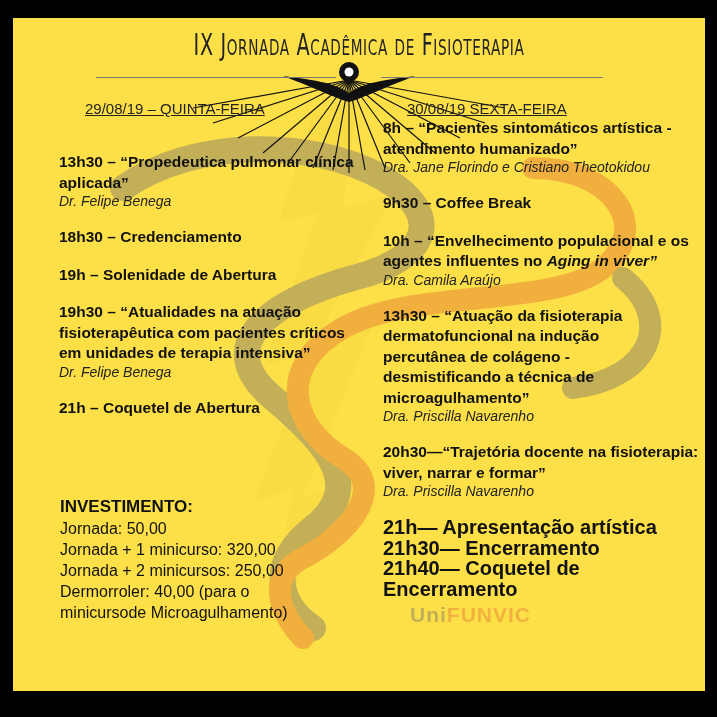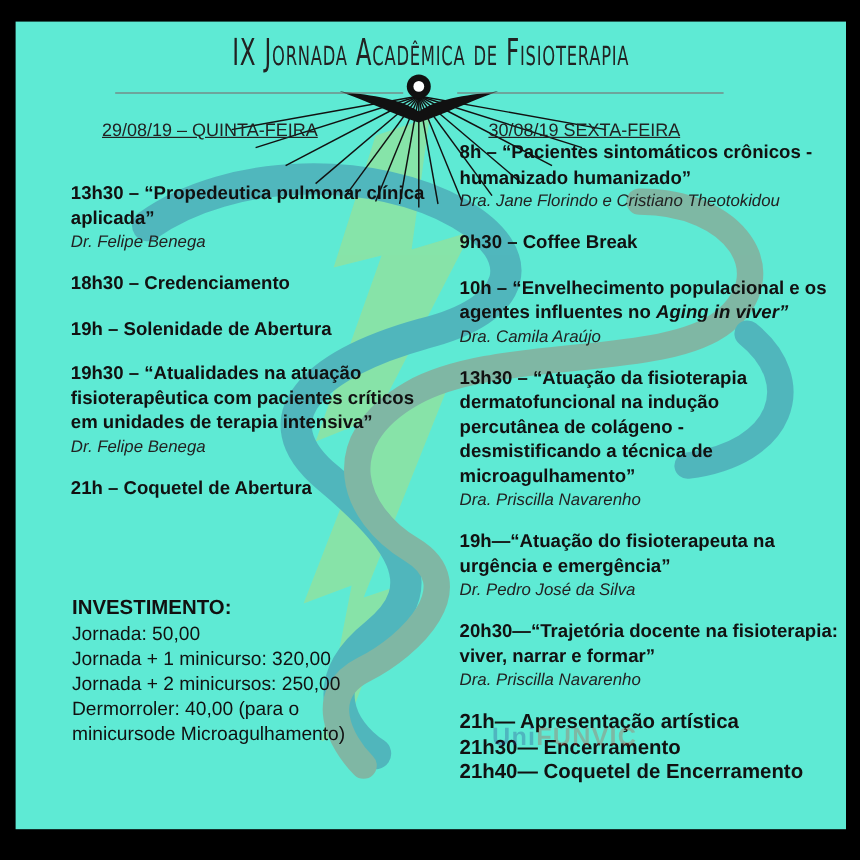--- a/index.html
+++ b/index.html
@@ -2,21 +2,21 @@
 <html><head>
   <meta charset="utf-8">
   <style>
     html, body { margin: 0; padding: 0; }
     body {
       width: 717px; height: 717px; background: #000; position: relative; overflow: hidden;
       font-family: "Liberation Sans", "DejaVu Sans", sans-serif; color: #111;
     }
     .page {
       position: absolute; left: 13px; top: 18px; width: 692px; height: 673px;
-      background: #5eead4; overflow: hidden;
+      background: #fde047; overflow: hidden;
     }
     .watermark { position: absolute; left: 0; top: 0; width: 692px; height: 673px; z-index: 0; }
     .content { position: absolute; inset: 0; z-index: 1; }
 
     .title {
       position: absolute; left: 0; width: 692px; top: 8px; text-align: center;
       font-family: "DejaVu Sans", sans-serif; font-weight: normal;
       font-size: 31px; letter-spacing: 1px; color: #222;
       transform: scaleX(0.62); transform-origin: center top;
       white-space: nowrap; font-variant: small-caps;
@@ -36,21 +36,21 @@
     .item { margin: 0 0 17px 0; }
     .item .title-line { font-weight: bold; font-size: 15.5px; line-height: 20.5px; color: #111; }
     .item .speaker { font-style: italic; font-size: 14px; line-height: 17px; color: #222; }
     .item .ital { font-style: italic; }
 
     .invest { position: absolute; left: 47px; top: 478px; width: 320px; }
     .invest .head { font-weight: bold; font-size: 17px; line-height: 22px; }
     .invest .line { font-size: 16px; line-height: 21px; color: #111; }
 
     .closing { margin-top: 0; }
-    .closing .cl { font-weight: bold; font-size: 17px; line-height: 20.5px; }
+    .closing .cl { font-weight: bold; font-size: 20px; line-height: 20.5px; }
 
     .logo {
       position: absolute; left: 397px; top: 585px; font-weight: bold; font-size: 21px;
       letter-spacing: 1px; opacity: 0.28; white-space: nowrap;
     }
     .logo .u { color: #2a2f8a; }
     .logo .f { color: #d23a2a; }
   </style>
 </head>
 <body>
@@ -121,37 +121,33 @@
     <div class="invest">
       <div class="head">INVESTIMENTO:</div>
       <div class="line">Jornada: 50,00</div>
       <div class="line">Jornada + 1 minicurso: 320,00</div>
       <div class="line">Jornada + 2 minicursos: 250,00</div>
       <div class="line" style="width:270px;">Dermorroler: 40,00 (para o minicursode Microagulhamento)</div>
     </div>
 
     <div class="col right">
       <div class="item">
-        <div class="title-line" style="width:305px;">8h – “Pacientes sintomáticos crônicos - humanizado humanizado”</div>
+        <div class="title-line" style="width:305px;">8h – “Pacientes sintomáticos artística - atendimento humanizado”</div>
         <div class="speaker">Dra. Jane Florindo e Cristiano Theotokidou</div>
       </div>
       <div class="item">
         <div class="title-line">9h30 – Coffee Break</div>
       </div>
       <div class="item">
         <div class="title-line"><span>10h – “Envelhecimento populacional e os agentes influentes no </span><span class="ital">Aging in viver”</span></div>
         <div class="speaker">Dra. Camila Araújo</div>
       </div>
       <div class="item">
         <div class="title-line" style="width:280px;">13h30 – “Atuação da fisioterapia dermatofuncional na indução percutânea de colágeno - desmistificando a técnica de microagulhamento”</div>
         <div class="speaker">Dra. Priscilla Navarenho</div>
-      </div>
-      <div class="item">
-        <div class="title-line">19h—“Atuação do fisioterapeuta na urgência e emergência”</div>
-        <div class="speaker">Dr. Pedro José da Silva</div>
       </div>
       <div class="item">
         <div class="title-line">20h30—“Trajetória docente na fisioterapia: viver, narrar e formar”</div>
         <div class="speaker">Dra. Priscilla Navarenho</div>
       </div>
       <div class="closing">
         <div class="cl">21h— Apresentação artística</div>
         <div class="cl">21h30— Encerramento</div>
         <div class="cl">21h40— Coquetel de Encerramento</div>
       </div>

